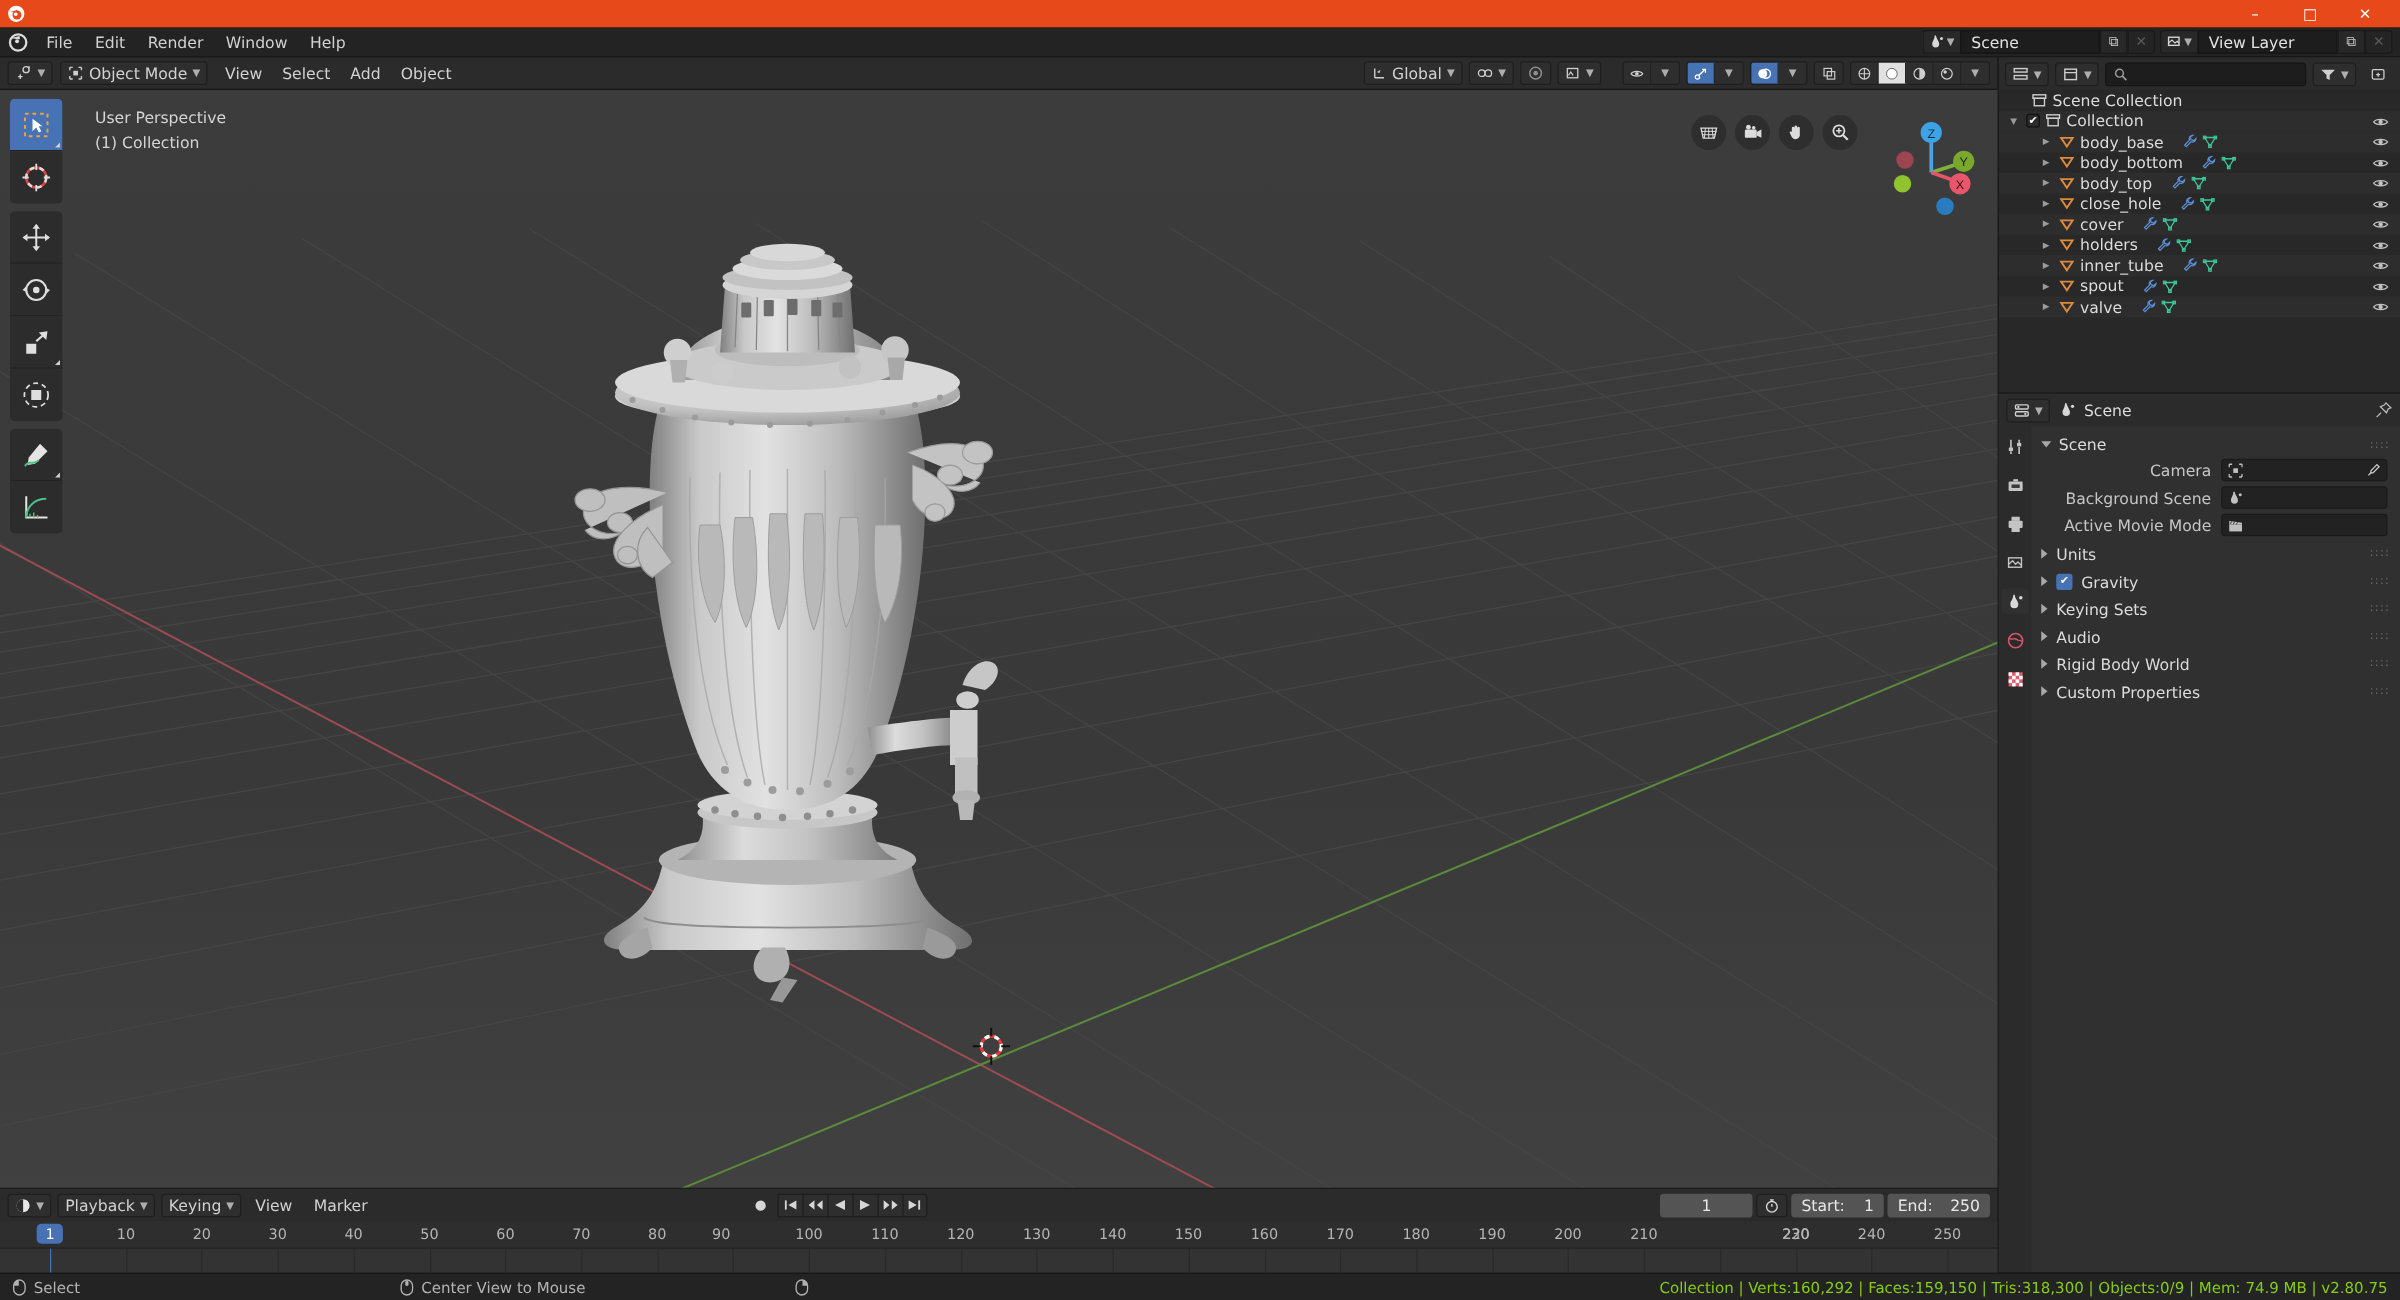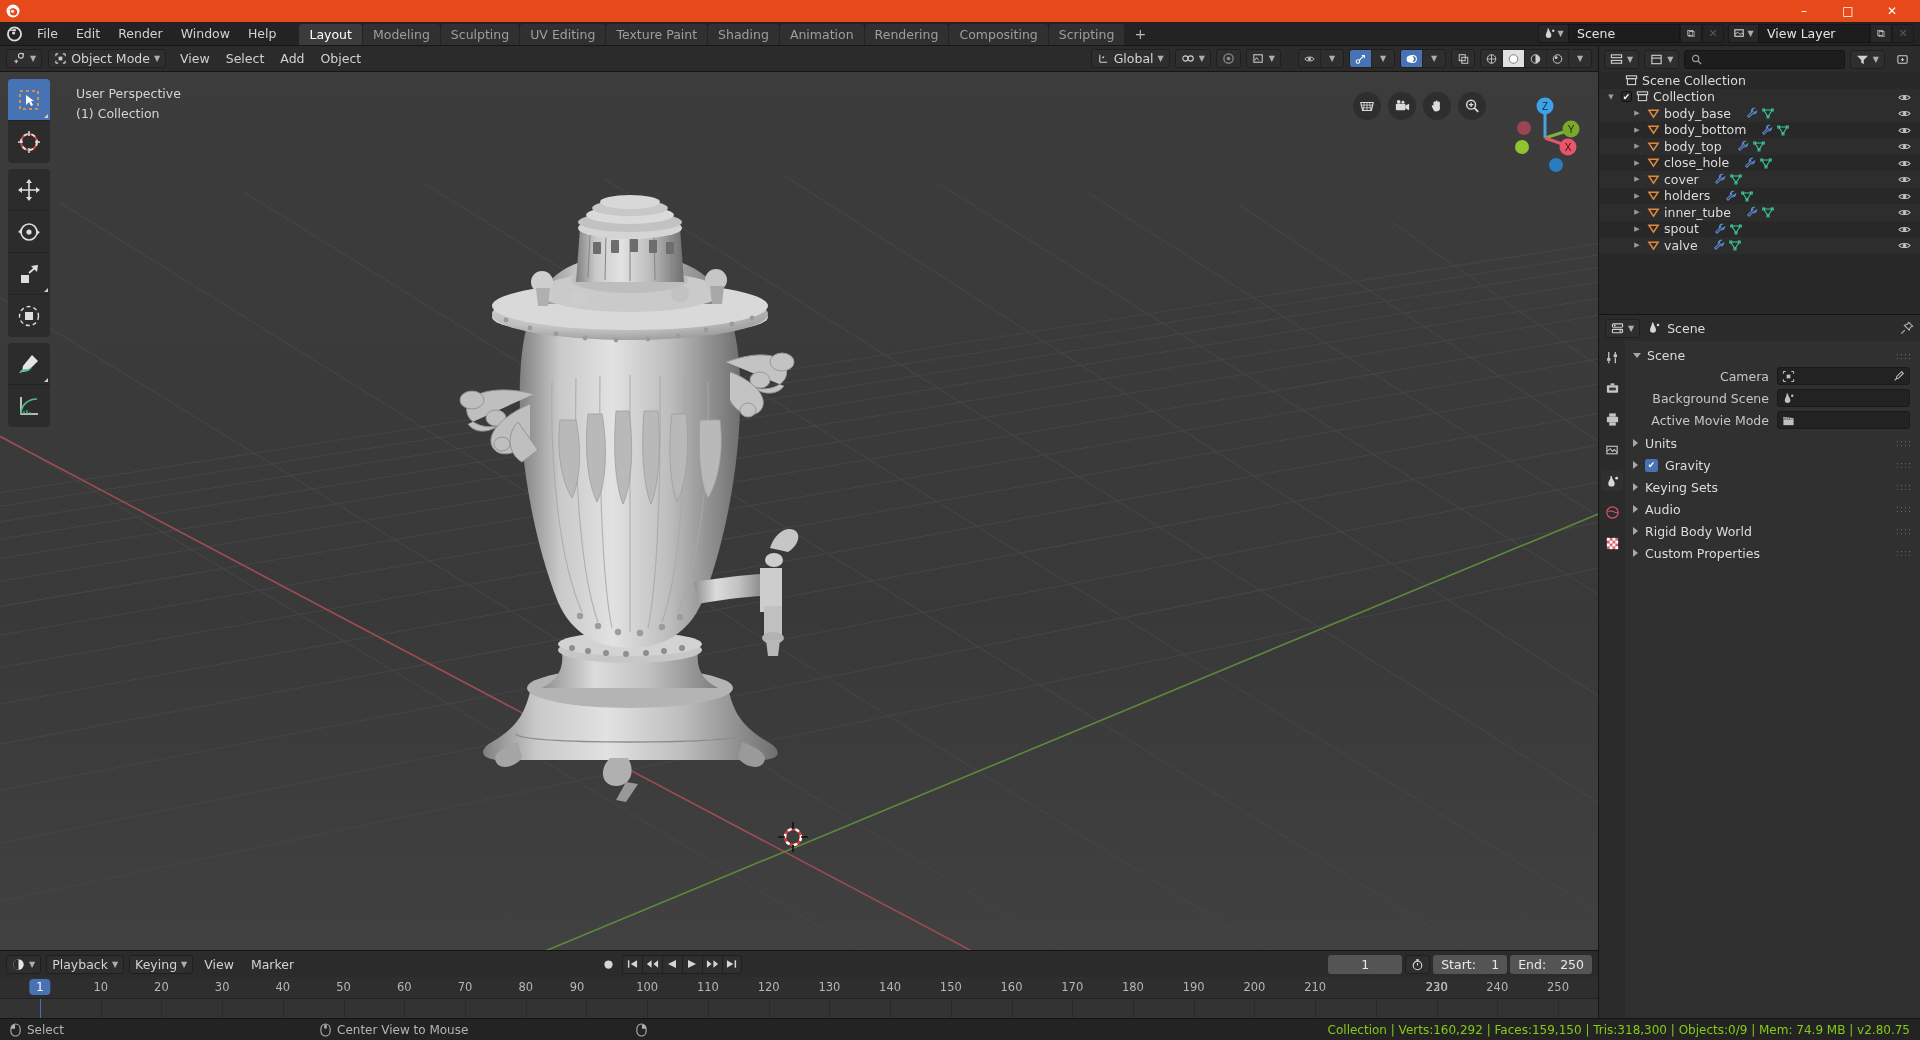--- a/index.html
+++ b/index.html
@@ -217,33 +217,20 @@
         <circle cx="6.3" cy="6.6" r="1.3" fill="#dcdcdc"></circle>
         <path d="M1.6 4.6 L8 3.1 L8.2 5.2 Z" fill="#dcdcdc"></path>
       </svg>
     </div>
     <div class="menu">
       <div class="menu-item">File</div>
       <div class="menu-item">Edit</div>
       <div class="menu-item">Render</div>
       <div class="menu-item">Window</div>
       <div class="menu-item">Help</div>
-    </div>
-    <div class="ws-tabs">
-      <div class="ws-tab active">Layout</div>
-      <div class="ws-tab">Modeling</div>
-      <div class="ws-tab">Sculpting</div>
-      <div class="ws-tab">UV Editing</div>
-      <div class="ws-tab">Texture Paint</div>
-      <div class="ws-tab">Shading</div>
-      <div class="ws-tab">Animation</div>
-      <div class="ws-tab">Rendering</div>
-      <div class="ws-tab">Compositing</div>
-      <div class="ws-tab">Scripting</div>
-      <div class="ws-plus">+</div>
     </div>
 
     <div class="topbar-right">
       <div class="id-block">
         <div class="id-icon">
           <svg width="13" height="13" viewBox="0 0 14 14">
             <path d="M5 1.5 C5 5 3 6.5 3 8.8 A3 3 0 0 0 9 8.8 C9 6.5 7 5 6.2 1.5 Z" fill="#d6d6d6"></path>
             <circle cx="11" cy="4" r="1.3" fill="#d6d6d6"></circle>
           </svg>
           <span class="chev">▼</span>

